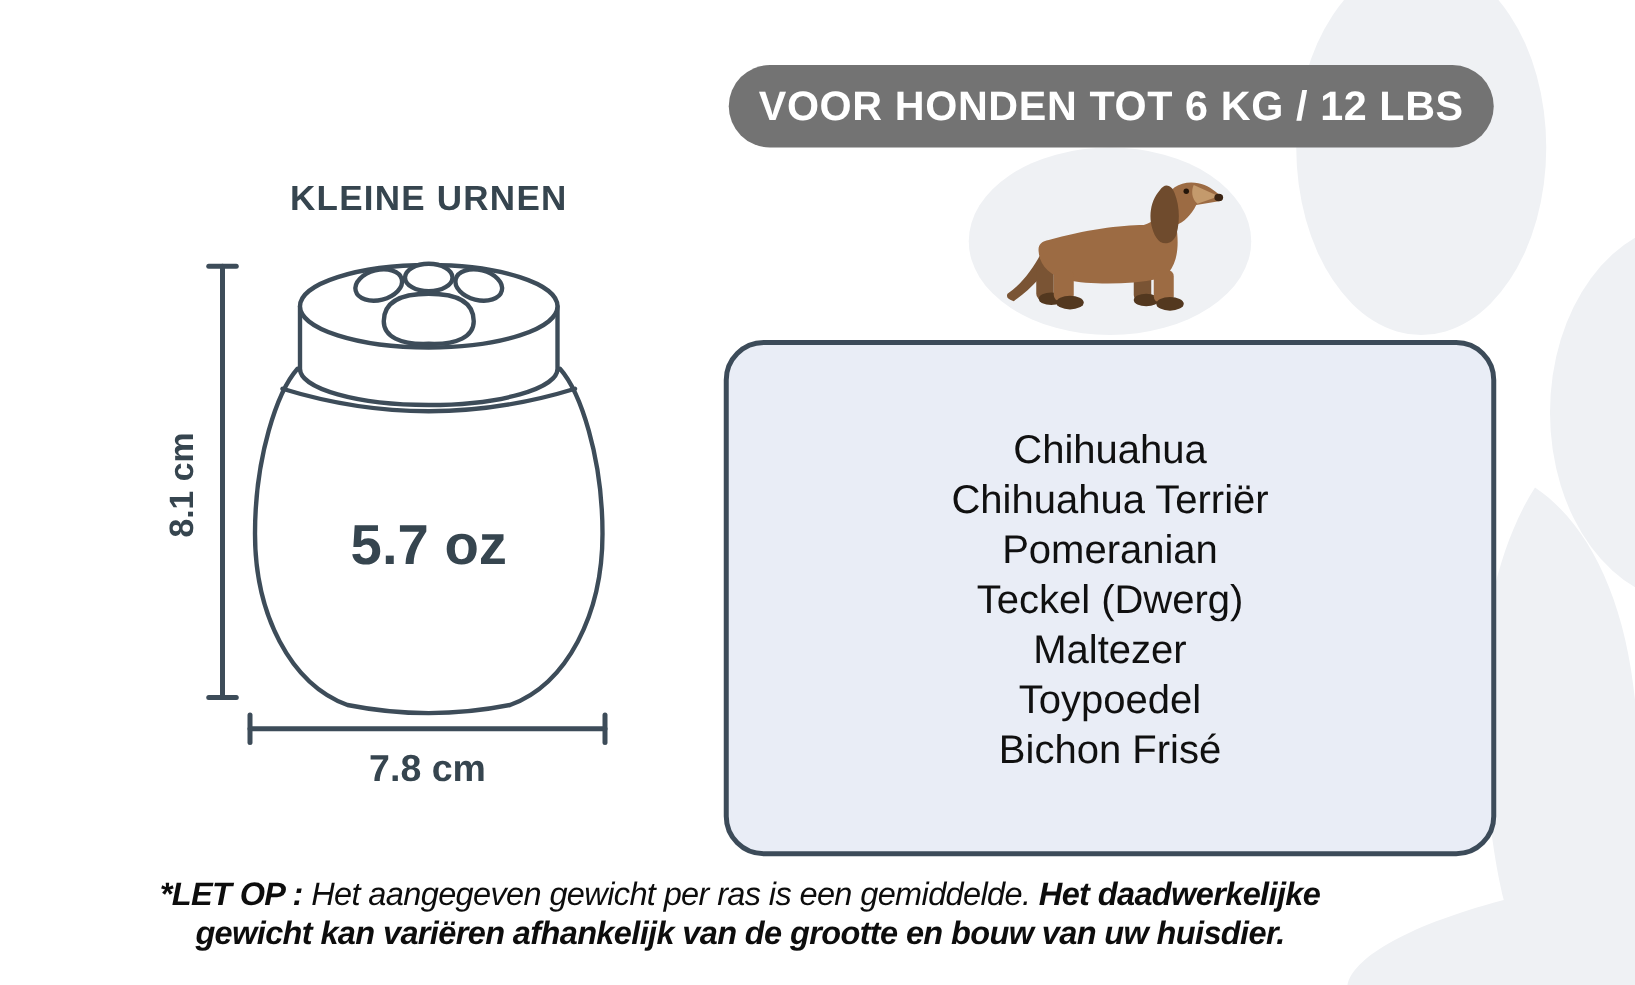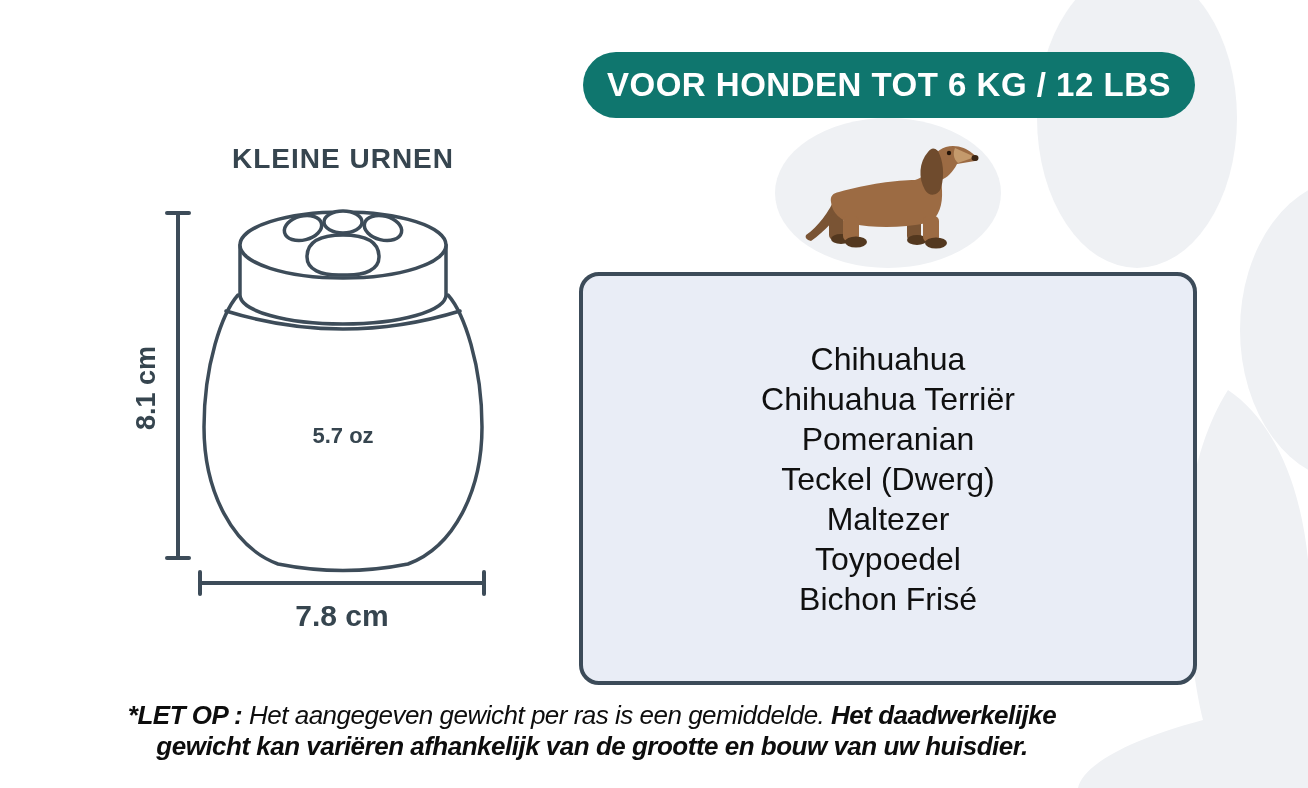--- a/index.html
+++ b/index.html
@@ -8,33 +8,33 @@
     font-family:"Liberation Sans", sans-serif;
   }
   svg{display:block;}
   .watermark{position:absolute;left:0;top:0;width:1308px;height:788px;}
   .title{
     position:absolute;left:203px;top:124px;width:280px;text-align:center;
     font-size:28px;font-weight:bold;letter-spacing:1px;color:#36454F;margin-top:19px;
   }
   .banner{
     position:absolute;left:583px;top:52px;width:612px;height:66px;
-    background:#0f766e;border-radius:33px;display:flex;align-items:center;justify-content:center;
+    background:#737373;border-radius:33px;display:flex;align-items:center;justify-content:center;
     color:#ffffff;font-size:33px;font-weight:bold;letter-spacing:0.5px;white-space:nowrap;
   }
   .urn-svg{position:absolute;left:130px;top:195px;width:400px;height:450px;}
   .dog-svg{position:absolute;left:795px;top:138px;width:190px;height:112px;}
   .lbl{position:absolute;color:#36454F;font-weight:bold;white-space:nowrap;}
   .lbl-height{left:146px;top:388px;transform:translate(-50%,-50%) rotate(-90deg);font-size:27px;}
   .lbl-width{left:342px;top:616px;transform:translate(-50%,-50%);font-size:30px;}
   .lbl-ml{left:343px;top:398px;transform:translate(-50%,-50%);font-size:34px;}
-  .lbl-oz{left:343px;top:436px;transform:translate(-50%,-50%);font-size:22px;}
+  .lbl-oz{left:343px;top:436px;transform:translate(-50%,-50%);font-size:45px;}
   .breeds-box{
     position:absolute;left:579px;top:272px;width:618px;height:413px;box-sizing:border-box;
-    background:#E9EDF6;border:4px solid #3C4B59;border-radius:20px;
+    background:#E9EDF6;border:4px solid #3C4B59;border-radius:32px;
     display:flex;flex-direction:column;justify-content:center;align-items:center;
   }
   .breed{
     font-size:32px;line-height:40px;color:#101010;text-align:center;white-space:nowrap;
   }
   .footer{
     position:absolute;left:0;top:700px;width:1184px;text-align:center;
     font-style:italic;font-size:26px;line-height:31px;color:#0d0d0d;letter-spacing:-0.5px;
   }
   .footer b{font-weight:bold;}

